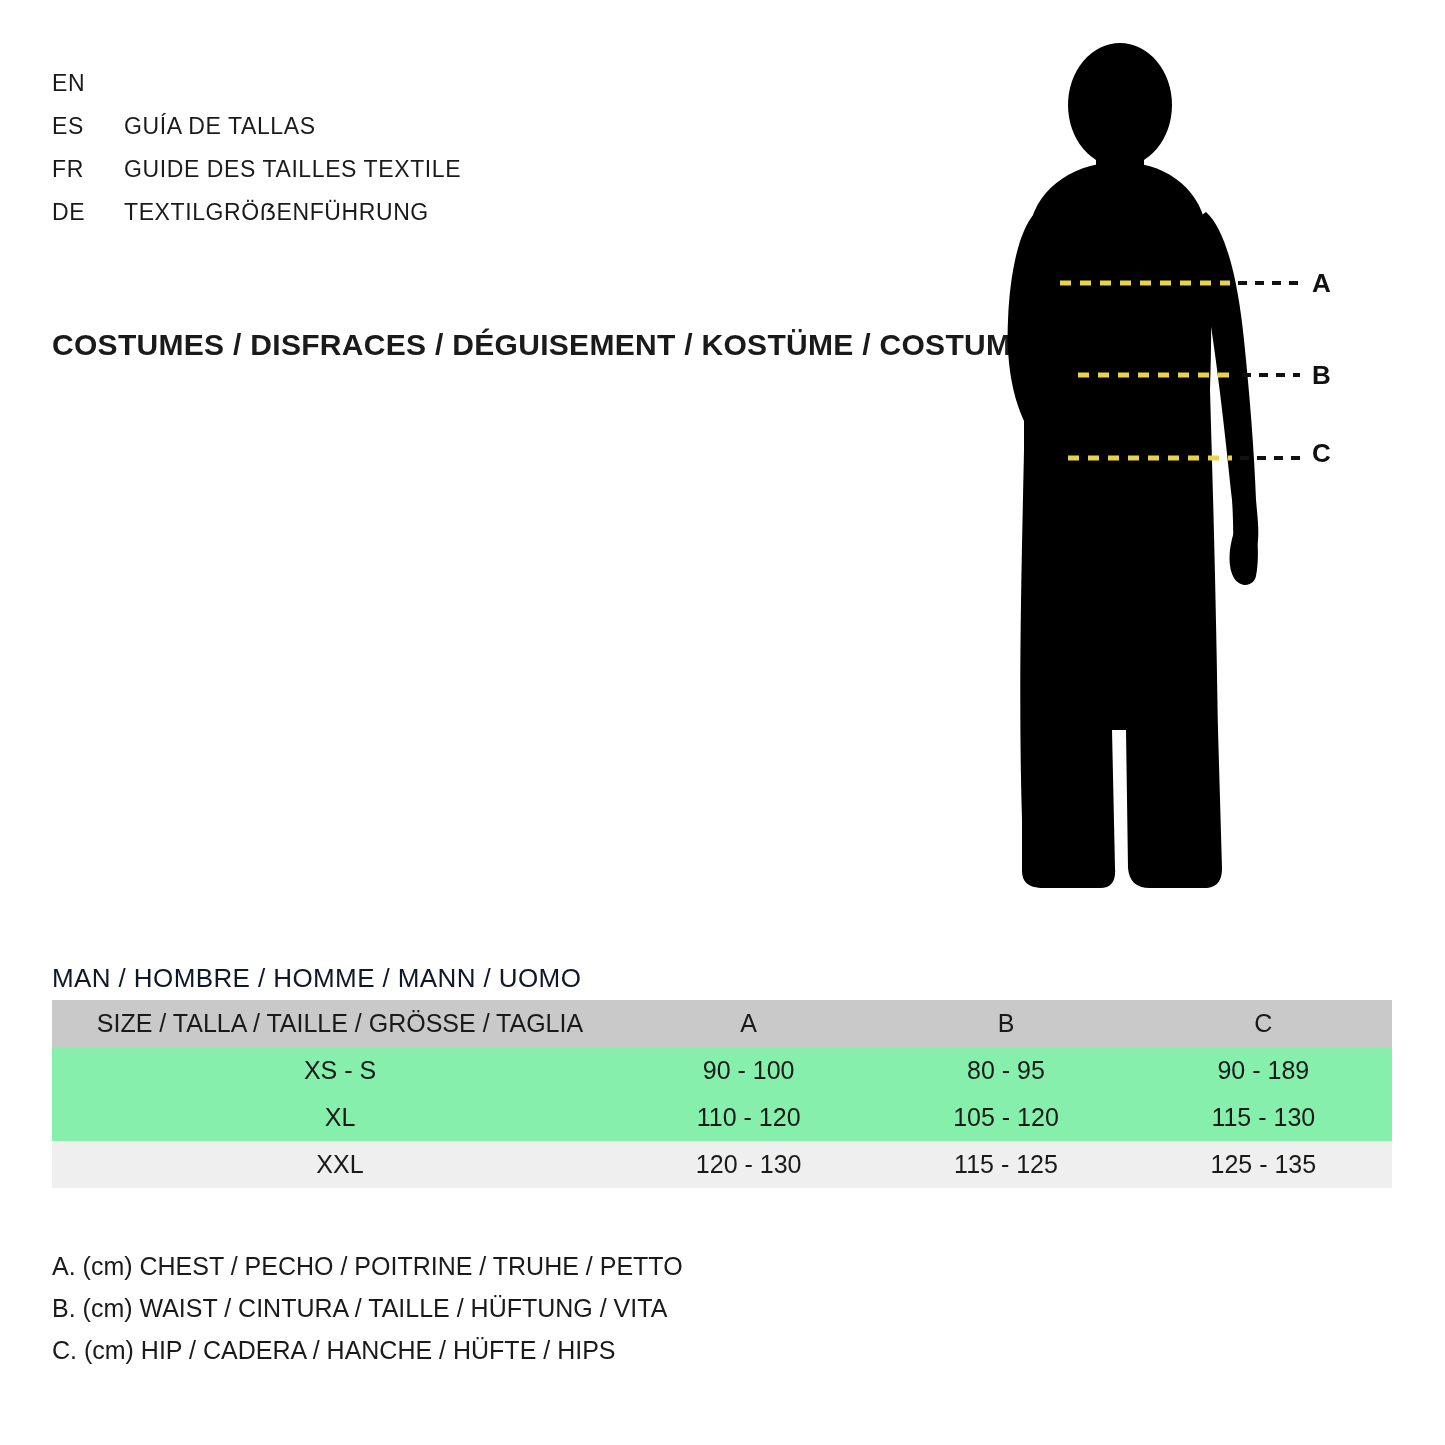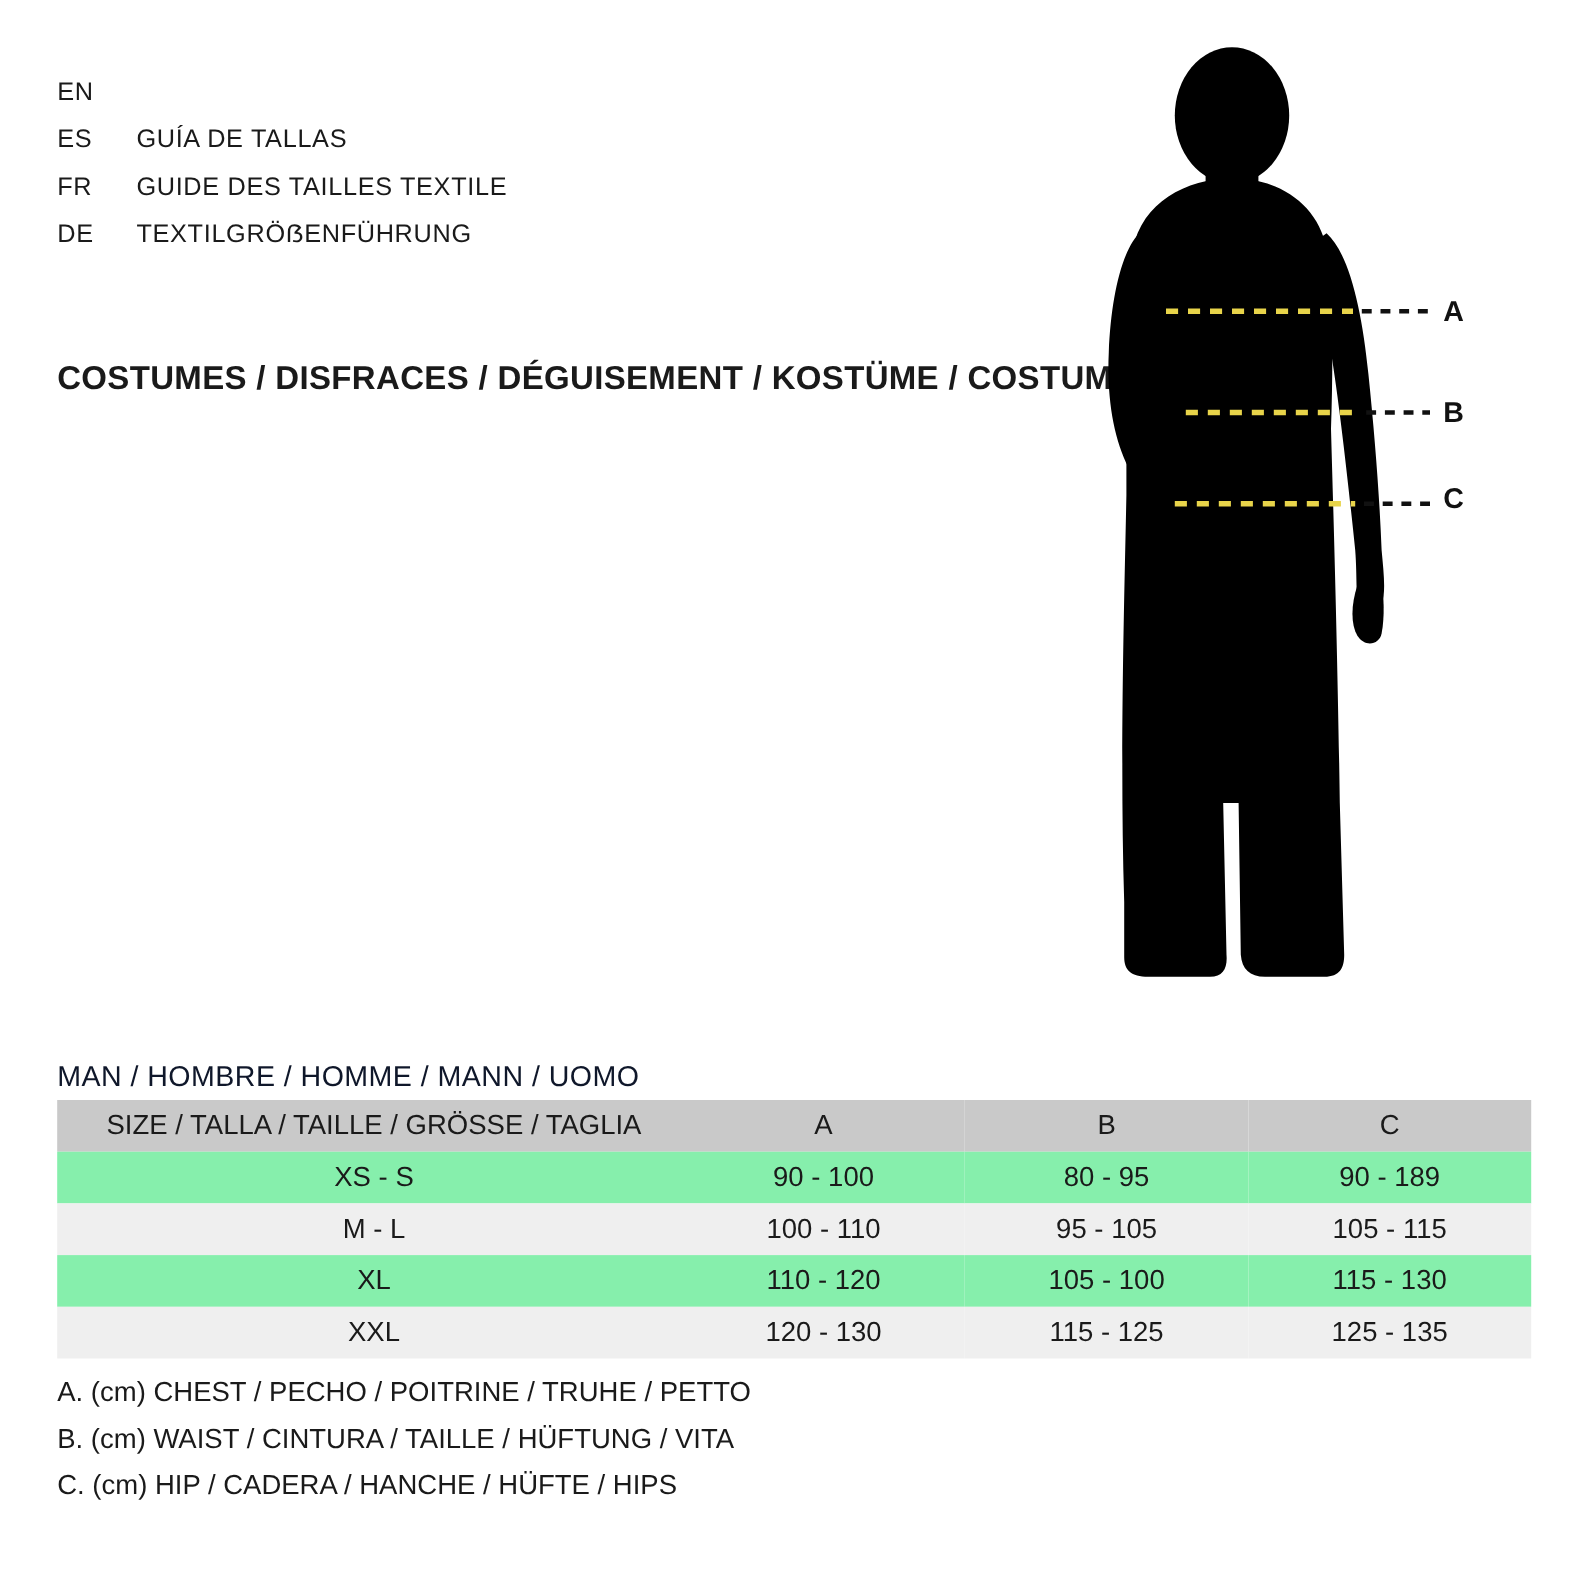--- a/index.html
+++ b/index.html
@@ -226,30 +226,24 @@
       <th>C</th>
     </tr>
   </thead>
   <tbody>
     <tr class="odd">
       <td class="col-size">XS - S</td>
       <td>90 - 100</td>
       <td>80 - 95</td>
       <td>90 - 189</td>
     </tr>
-    <tr class="even">
-      <td class="col-size">M - L</td>
-      <td>100 - 110</td>
-      <td>95 - 105</td>
-      <td>105 - 115</td>
-    </tr>
     <tr class="odd">
       <td class="col-size">XL</td>
       <td>110 - 120</td>
-      <td>105 - 100</td>
+      <td>105 - 120</td>
       <td>115 - 130</td>
     </tr>
     <tr class="even">
       <td class="col-size">XXL</td>
       <td>120 - 130</td>
       <td>115 - 125</td>
       <td>125 - 135</td>
     </tr>
   </tbody>
 </table>

